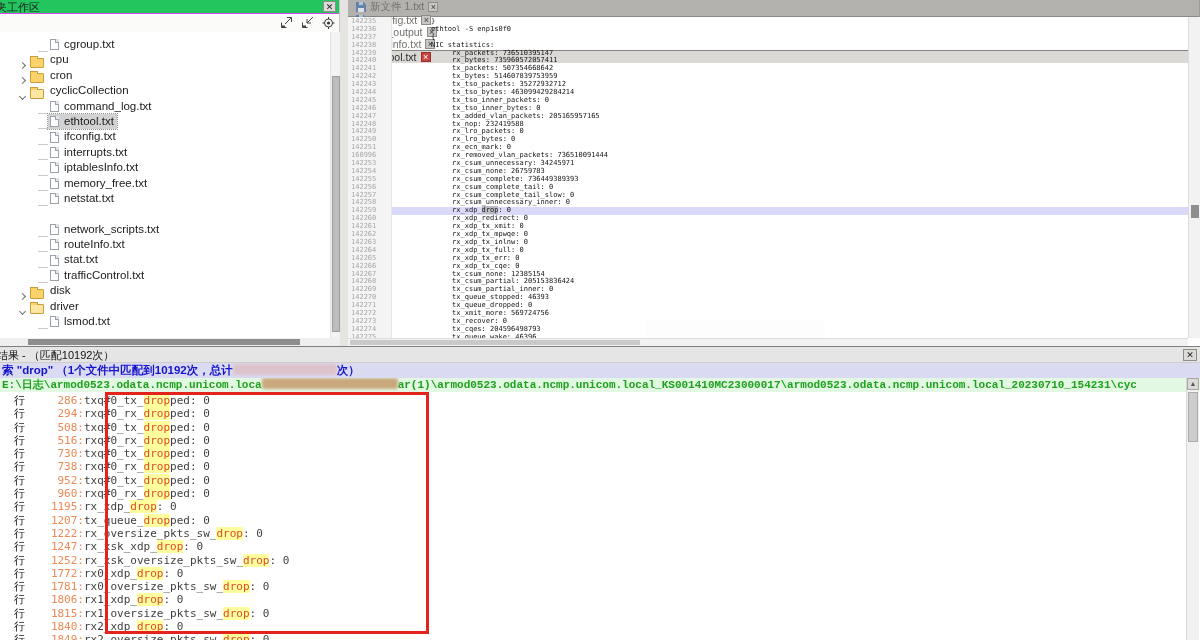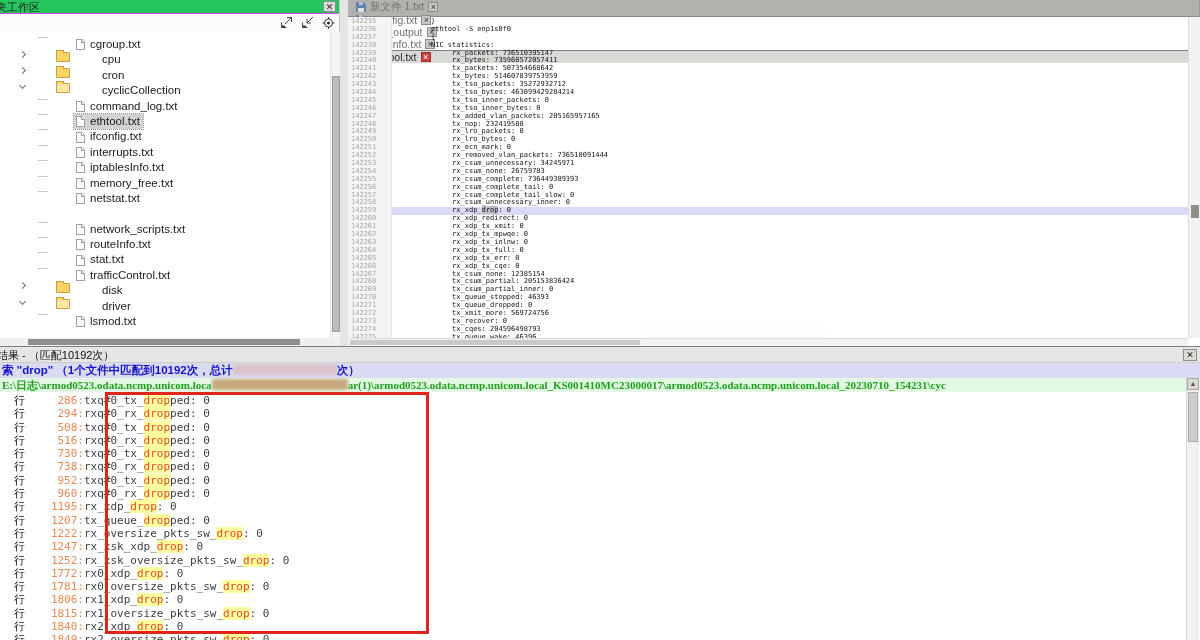--- a/index.html
+++ b/index.html
@@ -9,21 +9,21 @@
 
   
   #workspace { position:absolute; left:0; top:0; width:340px; height:346px; background:#fff; border-right:1px solid #c7c5c1; }
   .ws-titlebar { position:relative; height:14px; background:#22c55e; border-bottom:1px solid #d946ef; }
   .ws-title { position:absolute; left:-4px; top:0; font-size:11px; line-height:14px; color:#222; white-space:nowrap; }
   .ws-close { position:absolute; right:3px; top:1px; width:13px; height:11px; background:#dddbd7; border:1px solid #8f8d89;
     font-size:9px; line-height:8px; text-align:center; color:#222; cursor:default; }
   .ws-toolbar { position:relative; height:18px; background:#fbfbfa; }
   .ws-tool { position:absolute; top:2px; width:16px; height:14px; }
   .ws-tree { position:absolute; left:0; top:32px; width:330px; height:306px; background:#fff; overflow:hidden; }
-  .trow { height:15.4px; line-height:15.4px; font-size:11.5px; color:#1b1b1b; white-space:nowrap; display:flex; align-items:flex-start;gap:26px; }
+  .trow { height:15.4px; line-height:15.4px; font-size:11.5px; color:#1b1b1b; white-space:nowrap; display:flex; align-items:flex-end; }
   .tspacer { height:15.4px; }
   .chev { width:5px; height:5px; border-right:1px solid #6f6f6f; border-bottom:1px solid #6f6f6f; display:inline-block; flex:none; }
   .chev.right { transform:rotate(-45deg); }
   .chev.down  { transform:rotate(45deg); }
   .chevbox { width:12px; margin-left:16px; flex:none; display:flex; justify-content:center; }
   .ifolder { position:relative; width:14px; height:10px; background:#fcd36b; border:1px solid #c89d3a; border-radius:1px; flex:none; margin:0 6px 0 2px; }
   .ifolder::before { content:""; position:absolute; top:-3px; left:-1px; width:6px; height:2px; background:#fcd36b; border:1px solid #c89d3a; border-bottom:none; }
   .ifolder.open { background:#fde6a2; }
   .stub { width:10px; height:1px; background:#c9c9c9; flex:none; margin-left:38px; }
   .ifile { position:relative; width:9px; height:11px; background:#fff; border:1px solid #9aa2ab; flex:none; margin:0 5px 0 2px; }
@@ -66,21 +66,21 @@
   .watermark { position:absolute; left:297px; top:320px; width:180px; height:32px; background:rgba(252,252,252,.8); border-radius:3px; }
 
   
   #results { position:absolute; left:0; top:346px; width:1200px; height:294px; background:#fff; border-top:1px solid #7f7f7f; overflow:hidden; }
   .res-header { position:relative; height:16px; background:#e5e5e5; border-bottom:1px solid #cfcdc9; }
   .res-header-title { position:absolute; left:-3px; top:0; font-size:11px; line-height:16px; color:#111; white-space:nowrap; }
   .res-close { position:absolute; right:3px; top:2px; width:14px; height:12px; background:#dddbd7; border:1px solid #8f8d89;
     font-size:9px; line-height:9px; text-align:center; color:#222; }
   .res-summary { height:15px; line-height:15px; background:#dbdaf3; font-size:11.5px; font-weight:bold; color:#1414c9; padding-left:2px; white-space:nowrap; overflow:hidden; }
   .res-path { height:14px; line-height:14px; background:#e2f8e2; font-size:11px; font-weight:bold; color:#1ea21e;
-    font-family:Liberation Serif, serif; padding-left:2px; white-space:nowrap; overflow:hidden; }
+    font-family:Liberation Mono, monospace; padding-left:2px; white-space:nowrap; overflow:hidden; }
   .blur { display:inline-block; vertical-align:-1px; filter:blur(1.5px); border-radius:2px; }
   .blur.pink { width:104px; height:11px; background:#dcc3cb; }
   .blur.tan  { width:136px; height:11px; background:#c9a87d; }
   #rrows { position:absolute; left:0; top:45px; width:1185px; height:249px; overflow:hidden;
     font-family:"DejaVu Sans Mono","Liberation Mono",monospace; font-size:11px; }
   .rr { display:flex; height:13.3px; line-height:13.3px; white-space:pre; align-items:baseline; }
   .rr:first-child { margin-top:2px; }
   .rrh { margin-left:14px; width:16px; color:#222; font-family:"Liberation Sans","DejaVu Sans",sans-serif; font-size:11px; flex:none; }
   .rrn { width:54px; text-align:right; color:#ee8855; flex:none; }
   .rrt { color:#3f3f3f; }
@@ -306,21 +306,21 @@
         <div class="el"><span class="eln">142242</span><span class="elt">     tx_bytes: 514607839753959</span></div>
         <div class="el"><span class="eln">142243</span><span class="elt">     tx_tso_packets: 35272932712</span></div>
         <div class="el"><span class="eln">142244</span><span class="elt">     tx_tso_bytes: 463099429284214</span></div>
         <div class="el"><span class="eln">142245</span><span class="elt">     tx_tso_inner_packets: 0</span></div>
         <div class="el"><span class="eln">142246</span><span class="elt">     tx_tso_inner_bytes: 0</span></div>
         <div class="el"><span class="eln">142247</span><span class="elt">     tx_added_vlan_packets: 205165957165</span></div>
         <div class="el"><span class="eln">142248</span><span class="elt">     tx_nop: 232419588</span></div>
         <div class="el"><span class="eln">142249</span><span class="elt">     rx_lro_packets: 0</span></div>
         <div class="el"><span class="eln">142250</span><span class="elt">     rx_lro_bytes: 0</span></div>
         <div class="el"><span class="eln">142251</span><span class="elt">     rx_ecn_mark: 0</span></div>
-        <div class="el"><span class="eln">142252</span><span class="elt">     rx_removed_vlan_packets: 736510091444</span></div>
+        <div class="el"><span class="eln">160996</span><span class="elt">     rx_removed_vlan_packets: 736510091444</span></div>
         <div class="el"><span class="eln">142253</span><span class="elt">     rx_csum_unnecessary: 34245971</span></div>
         <div class="el"><span class="eln">142254</span><span class="elt">     rx_csum_none: 26759783</span></div>
         <div class="el"><span class="eln">142255</span><span class="elt">     rx_csum_complete: 736449389393</span></div>
         <div class="el"><span class="eln">142256</span><span class="elt">     rx_csum_complete_tail: 0</span></div>
         <div class="el"><span class="eln">142257</span><span class="elt">     rx_csum_complete_tail_slow: 0</span></div>
         <div class="el"><span class="eln">142258</span><span class="elt">     rx_csum_unnecessary_inner: 0</span></div>
         <div class="el cur"><span class="eln">142259</span><span class="elt">     rx_xdp_<span class="sel">drop</span>: 0</span></div>
         <div class="el"><span class="eln">142260</span><span class="elt">     rx_xdp_redirect: 0</span></div>
         <div class="el"><span class="eln">142261</span><span class="elt">     rx_xdp_tx_xmit: 0</span></div>
         <div class="el"><span class="eln">142262</span><span class="elt">     rx_xdp_tx_mpwqe: 0</span></div>

